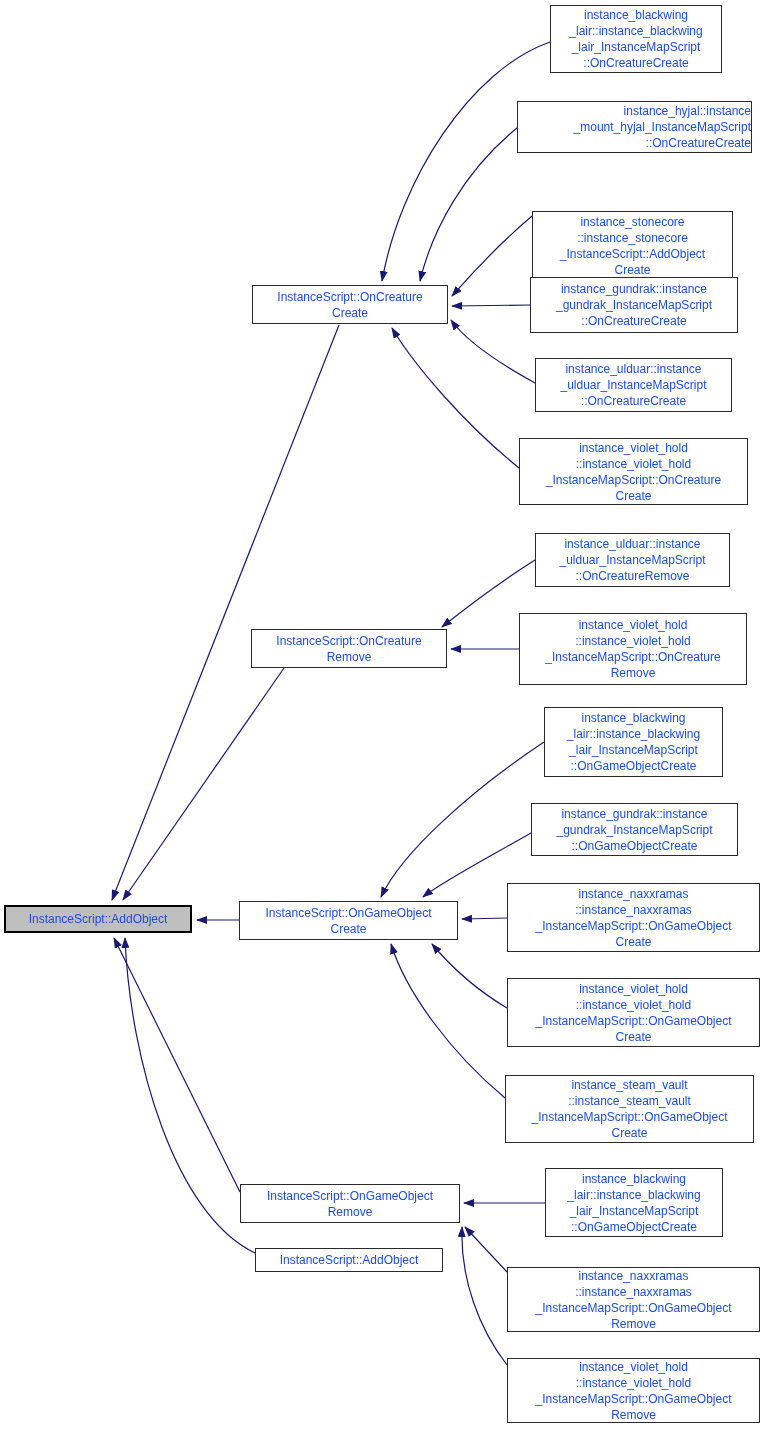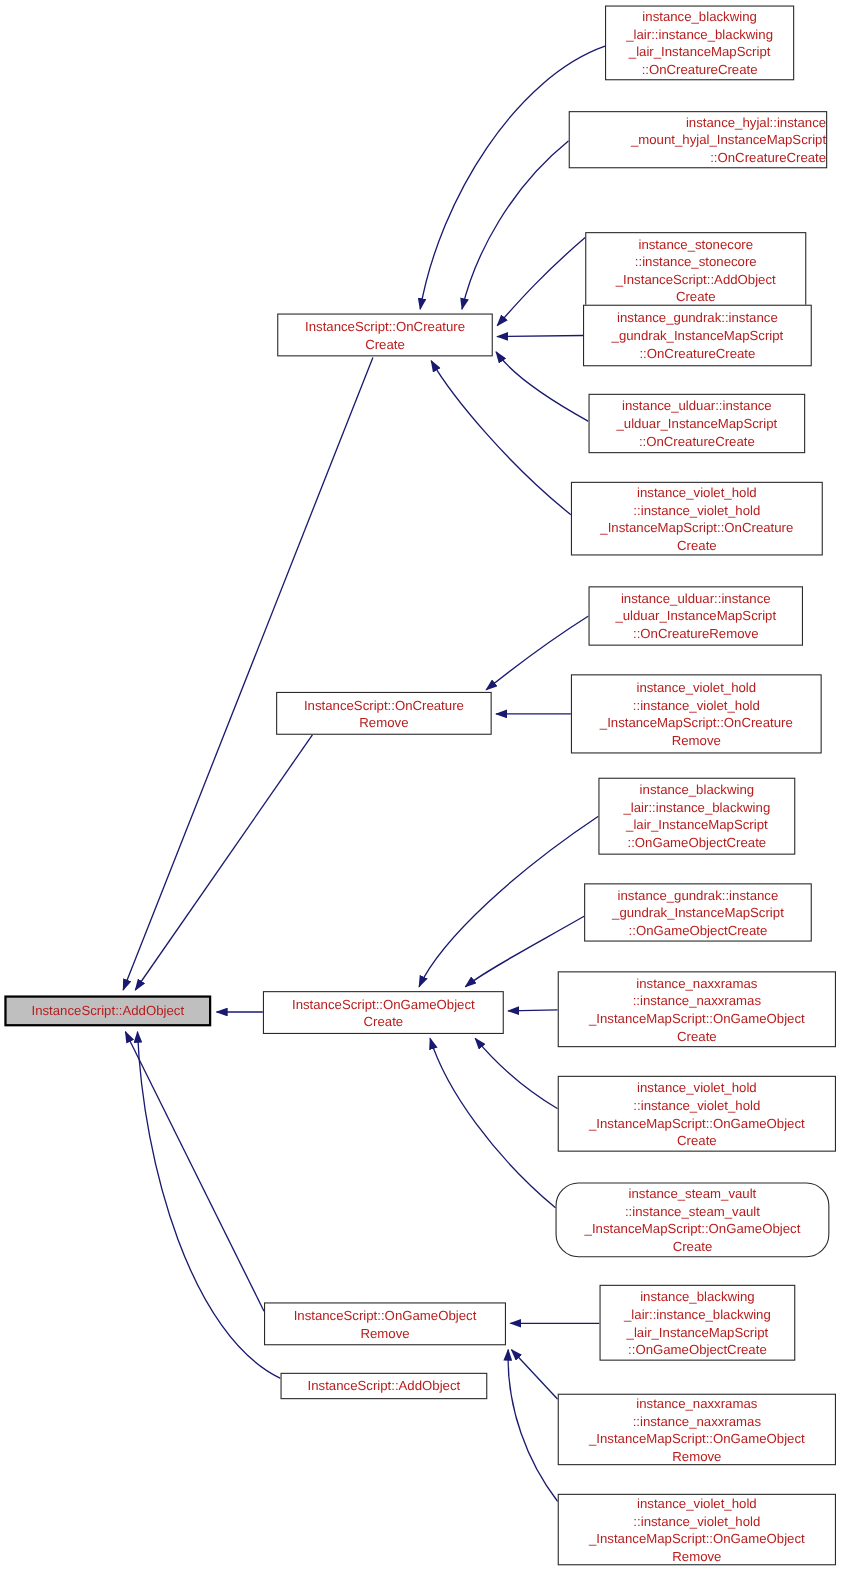--- a/index.html
+++ b/index.html
@@ -15,21 +15,21 @@
     position:absolute;
     box-sizing:border-box;
     background:#ffffff;
     border:1.4px solid #2a2a2a;
     display:flex;
     flex-direction:column;
     justify-content:center;
     align-items:center;
     font-size:12px;
     line-height:16px;
-    color:#b91c1c;
+    color:#1d4ed8;
     white-space:nowrap;
     text-align:center;
     cursor:pointer;
   }
   .node.highlight{
     background:#bfbfbf;
     border:2px solid #000000;
   }
   .node div{pointer-events:none;}
 </style>
@@ -147,21 +147,21 @@
       <div>::instance_naxxramas</div>
       <div>_InstanceMapScript::OnGameObject</div>
       <div>Create</div>
     </div>
     <div class="node" style="left: 507px; top: 978px; width: 253px; height: 69px;">
       <div>instance_violet_hold</div>
       <div>::instance_violet_hold</div>
       <div>_InstanceMapScript::OnGameObject</div>
       <div>Create</div>
     </div>
-    <div class="node" style="left: 505px; top: 1075px; width: 249px; height: 68px; border-radius: 21px;">
+    <div class="node" style="left: 505px; top: 1075px; width: 249px; height: 68px;">
       <div>instance_steam_vault</div>
       <div>::instance_steam_vault</div>
       <div>_InstanceMapScript::OnGameObject</div>
       <div>Create</div>
     </div>
     <div class="node" style="left: 545px; top: 1168px; width: 178px; height: 69px;">
       <div>instance_blackwing</div>
       <div>_lair::instance_blackwing</div>
       <div>_lair_InstanceMapScript</div>
       <div>::OnGameObjectCreate</div>

